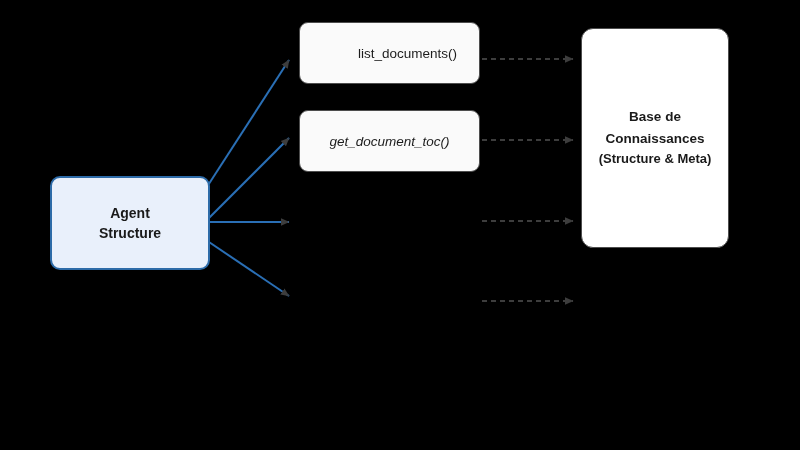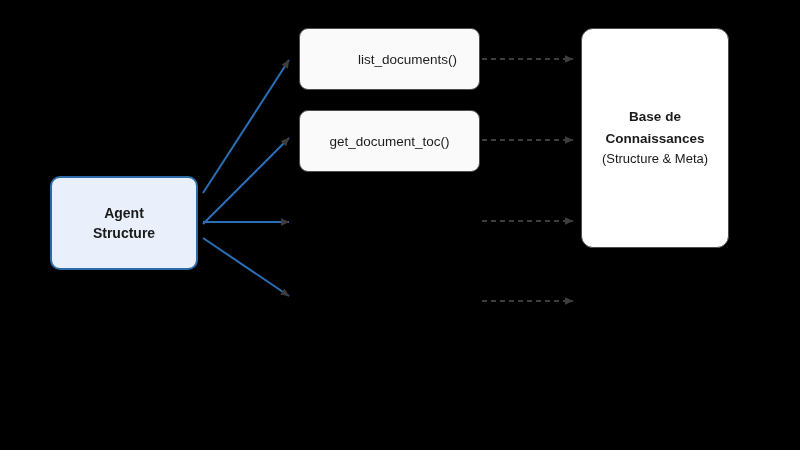--- a/index.html
+++ b/index.html
@@ -30,21 +30,21 @@
     box-sizing: border-box;
     display: flex;
     flex-direction: column;
     align-items: center;
     justify-content: center;
     text-align: center;
   }
   .agent-node {
     left: 50px;
     top: 176px;
-    width: 148px;
+    width: 160px;
     height: 94px;
     background: #e9f0fb;
     border: 2px solid #2d6ba8;
     border-radius: 10px;
     color: #1a1a1a;
     font-size: 14px;
     font-weight: bold;
     line-height: 1.45;
   }
   .agent-node .line {
@@ -54,43 +54,43 @@
     left: 299px;
     width: 181px;
     height: 62px;
     background: #fafafa;
     border: 1.5px solid #4d4d4d;
     border-radius: 9px;
     color: #1c1c1c;
     font-size: 13.5px;
     font-weight: normal;
   }
-  .fn-1 { top: 28px; padding-left: 36px; }
-  .fn-2 { top: 110px; }
+  .fn-1 { top: 22px; padding-left: 36px; }
+  .fn-2 { top: 110px; font-style: italic; }
   .fn-3 { top: 190px; }
   .fn-4 { top: 270px; }
 
   .kb-node {
     left: 581px;
     top: 28px;
     width: 148px;
     height: 220px;
     background: #ffffff;
     border: 1.5px solid #4d4d4d;
     border-radius: 12px;
     color: #1a1a1a;
     font-size: 13.5px;
     line-height: 1.6;
   }
   .kb-title {
     font-weight: bold;
     font-size: 13.5px;
   }
   .kb-sub {
-    font-weight: normal;
+    font-weight: bold;
     font-size: 13px;
   }
 </style>
 </head>
 <body>
 
 <div id="canvas">
 
   <svg class="wires" viewBox="0 0 800 450" xmlns="http://www.w3.org/2000/svg">
     <defs>

